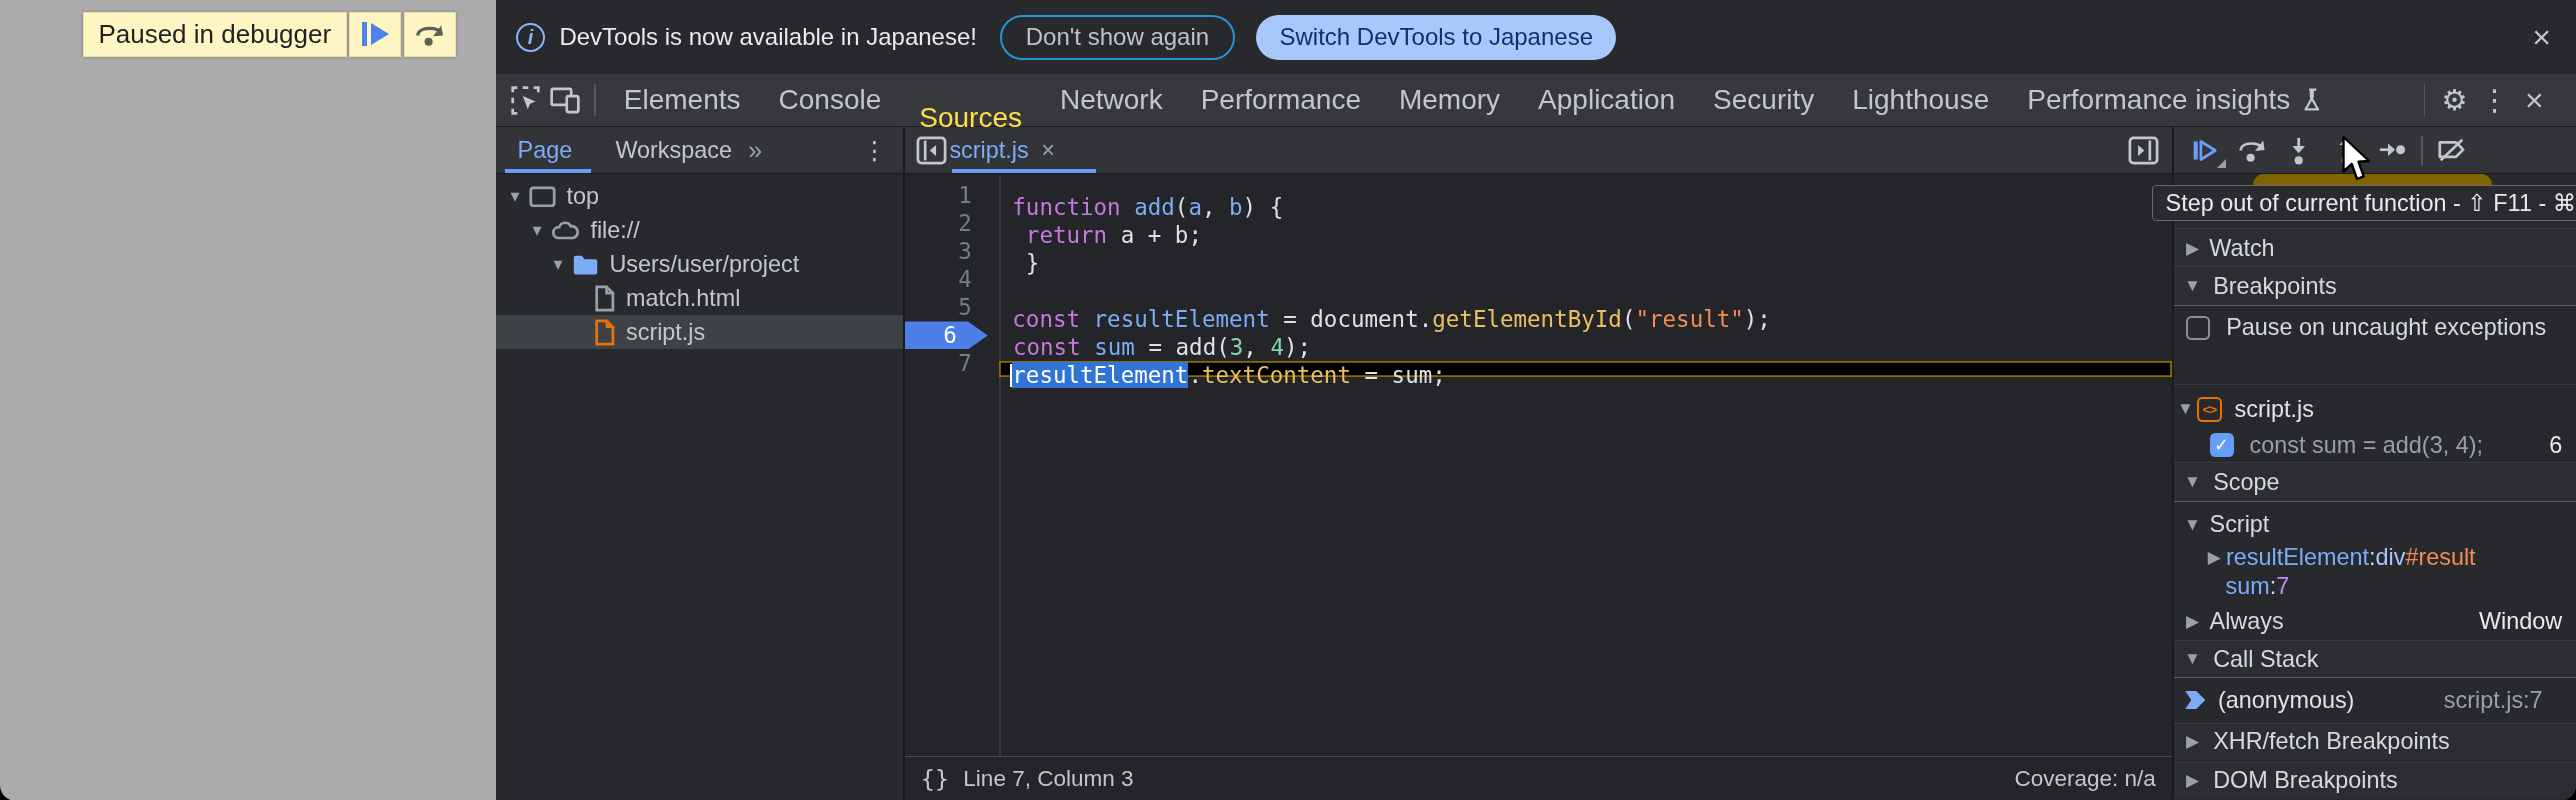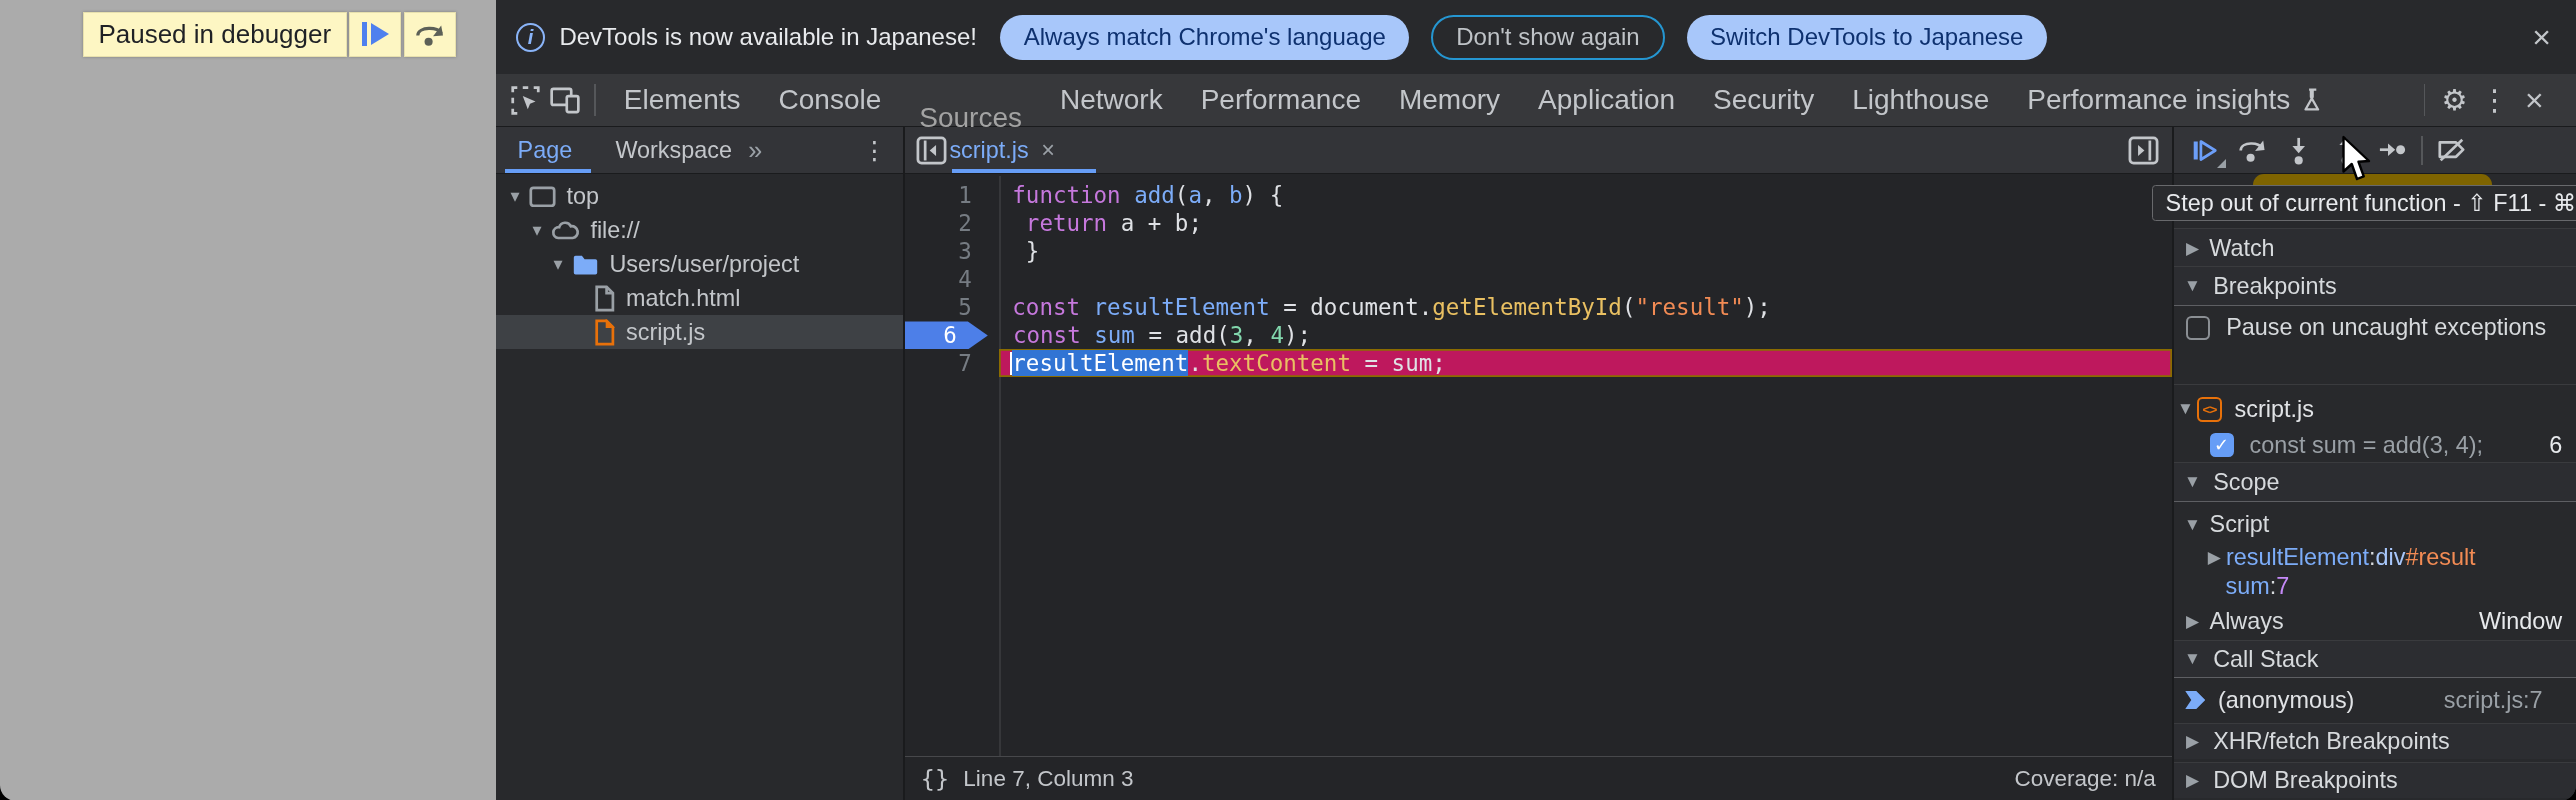--- a/index.html
+++ b/index.html
@@ -40,21 +40,21 @@
                    color:#c3c6ca; cursor:pointer; line-height:31px; }
 
   
   .main-toolbar { left:0; top:74px; width:2080px; height:53px; background:#37383b;
                   border-bottom:1.8px solid #1a1b1d; display:flex; align-items:center; }
   .tb-icon { width:40px; height:40px; display:flex; align-items:center;
              justify-content:center; cursor:pointer; flex:0 0 auto; }
   .tb-sep { width:1.8px; height:32px; background:#55575a; margin:0 9px; }
   .main-tab { height:51px; display:flex; align-items:center; padding:0 19px;
               font-size:28px; color:#c3c6ca; cursor:pointer; position:relative; white-space:nowrap; }
-  .main-tab.sel { color:#a3a3a3;margin-top:36px; }
+  .main-tab.sel { color:#fde047;margin-top:36px; }
   .main-tab.sel::after { content:""; position:absolute; left:7.2px; right:7.2px; bottom:0;
                          height:3.6px; background:#669df6; }
   .tb-right { margin-left:auto; display:flex; align-items:center; padding-right:21.6px; }
   .tb-right .glyph { font-size:29px; color:#c3c6ca; }
 
   
   .content { left:0; top:127px; width:2393px; height:674px; display:flex; }
   .vdiv { width:1.8px; background:#1a1b1d; flex:0 0 auto; }
   .pane-hdr { height:47px; background:#333438; border-bottom:1.8px solid #1a1b1d;
               display:flex; align-items:center; position:relative; }
@@ -83,22 +83,22 @@
   .collapse-left { position:absolute; left:10.8px; top:9px; }
   .collapse-right { position:absolute; right:12.6px; top:9px; }
   .code-area { position:absolute; left:0; top:49px; right:0; bottom:45px; overflow:hidden;
                font-family:"DejaVu Sans Mono","Liberation Mono",monospace; font-size:22.5px; }
   .gutter-line { position:absolute; left:94px; top:0; bottom:0; width:1.8px; background:#36373a; }
   .code-lines { position:relative; padding-top:5.4px; }
   .code-row { display:flex; height:28px; line-height:28px; }
   .gutter { flex:0 0 94px; text-align:right; padding-right:27px; color:#767c83; }
   .code-row.bp .gutter { flex:0 0 83px; margin-right:11.7px; background:#4d7fe8; color:#fff;
         clip-path:polygon(0 0,76% 0,100% 50%,76% 100%,0 100%); padding-right:31px; }
-  .ct { flex:1; padding-left:13.5px; white-space:pre; color:#dfe1e5; }
-  .code-row.current .ct { background:#be185d; box-shadow:inset 0 0 0 1.8px #8a6c00; }
+  .ct { flex:1; padding-left:13.5px; white-space:pre; color:#dfe1e5;margin-top:12px; }
+  .code-row.current .ct { background:#000000; box-shadow:inset 0 0 0 1.8px #8a6c00; }
   .tk-kw  { color:#c678dd; }
   .tk-var { color:#7cacf8; }
   .tk-prop{ color:#e9c062; }
   .tk-str { color:#f28b54; }
   .tk-num { color:#82d7ad; }
   .tk-pl  { color:#dfe1e5; }
   .tk-sel { background:#3174d4; color:#fff; position:relative; }
   .tk-sel::before { content:""; position:absolute; left:-2.7px; top:1.8px; bottom:1.8px;
                     border-left:2.7px solid #fff; }
   .statusbar { position:absolute; left:0; right:0; bottom:0; height:45px;
@@ -169,21 +169,20 @@
       </svg>
     </span>
   </div>
 </div>
 
 <div class="abs devtools">
 
   <div class="abs infobar">
     <span class="info-icon">i</span>
     <span class="infobar-msg">DevTools is now available in Japanese!</span>
-    <span class="pill">Always match Chrome's language</span>
     <span class="pill ghost">Don't show again</span>
     <span class="pill">Switch DevTools to Japanese</span>
     <span class="infobar-close">×</span>
   </div>
 
   <div class="abs main-toolbar">
     <span class="tb-icon" style="margin-left:9px">
       <svg width="31" height="31" viewBox="0 0 34 34">
         <path d="M3 8 v-5 h5 M14 3 h6 M26 3 h5 v5 M3 14 v6 M3 26 v5 h5" fill="none" stroke="#c3c6ca" stroke-width="3"></path>
         <path d="M14 12 l14 6 -6 2.5 -2.5 6 z" fill="#c3c6ca"></path>

